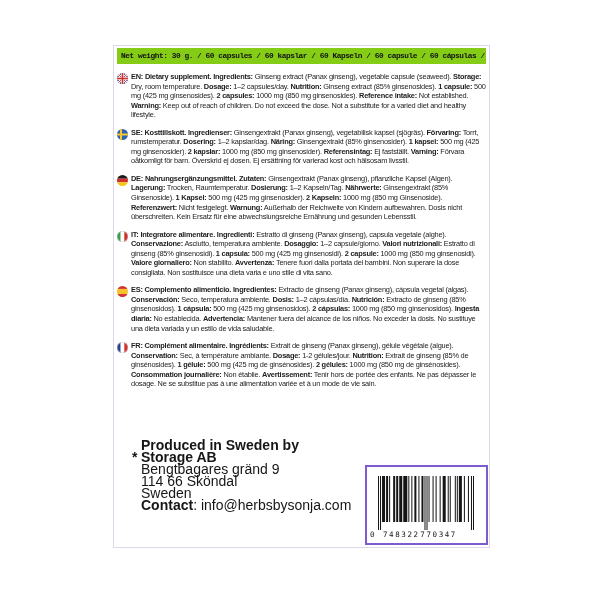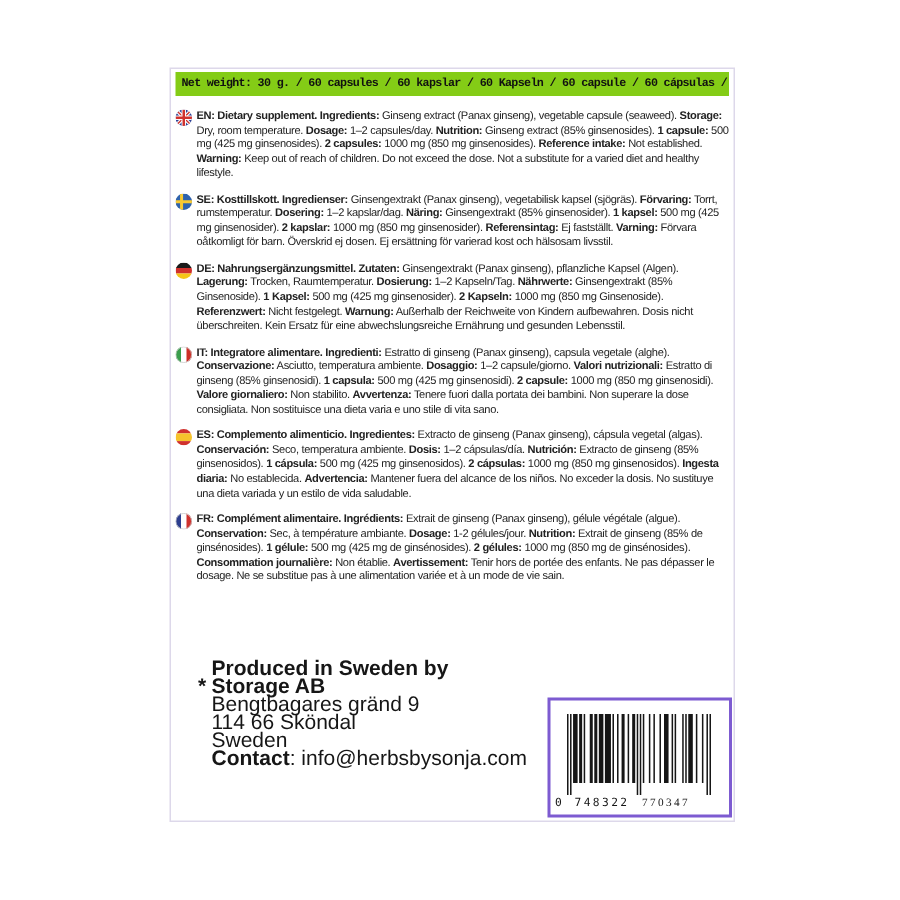--- a/index.html
+++ b/index.html
@@ -21,21 +21,21 @@
   .company-line{position:relative;font-weight:bold;}
   .asterisk{position:absolute;left:-9px;top:0;font-weight:bold;}
   .barcode-box{position:absolute;left:251px;top:419px;width:123px;height:80px;
                box-sizing:border-box;border:2px solid #7d5bd1;background:#fff;}
   .bars{position:absolute;left:11px;top:9px;}
   .bars rect{fill:#161616;}
   .bdigit{position:absolute;font-family:"DejaVu Sans Mono",monospace;font-size:7.5px;
           color:#161616;top:63px;}
   .bd-left{left:3px;}
   .bd-g1{left:16px;width:42px;text-align:left;letter-spacing:1.6px;}
-  .bd-g2{left:61px;width:42px;text-align:left;letter-spacing:1.6px;font-family:Liberation Serif, serif;}
+  .bd-g2{left:48px;width:42px;text-align:right;letter-spacing:1.6px;}
 </style>
 </head>
 <body>
 
 <div class="page">
   <div class="label">
 
     <div class="netweight">Net weight: 30 g. / 60 capsules / 60 kapslar / 60 Kapseln / 60 capsule / 60 cápsulas / 60 gélules</div>
 
     <div class="section">

